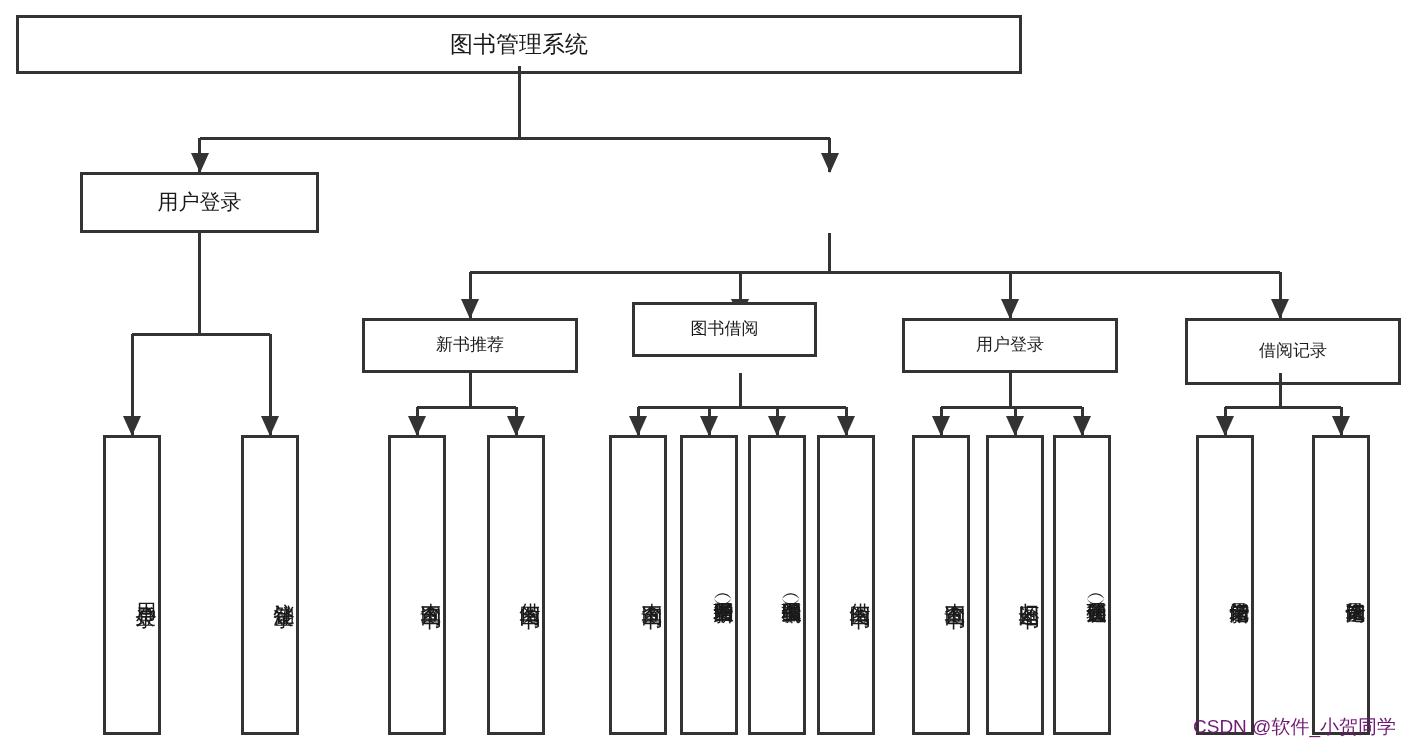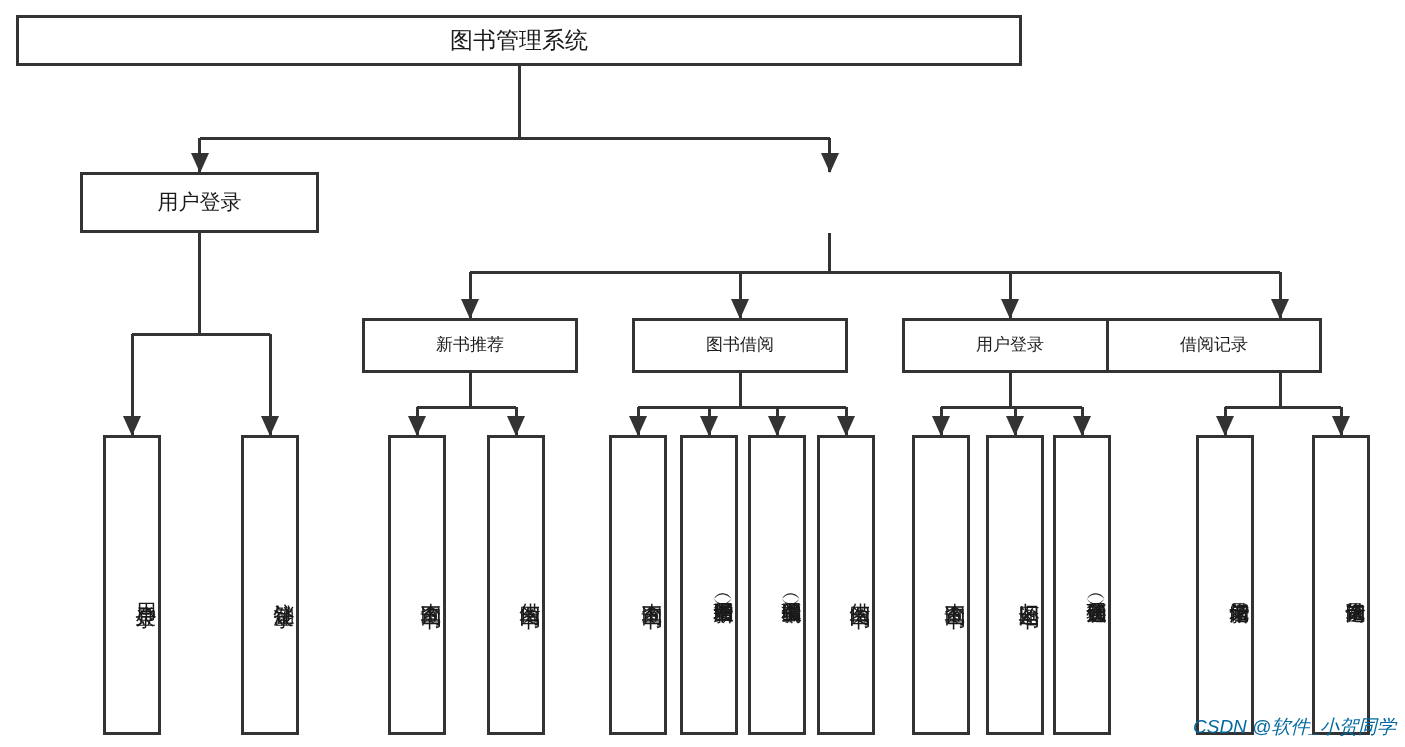--- a/index.html
+++ b/index.html
@@ -72,34 +72,33 @@
     position: absolute;
     width: 0;
     height: 0;
     border-left: 9px solid transparent;
     border-right: 9px solid transparent;
     border-top: 20px solid #333333;
   }
   
   #watermark {
     position: absolute;
-    color: #0369a1;
+    color: #701a75;
     font-size: 19px;
     white-space: nowrap;
     user-select: none;
     font-family: "Liberation Sans", "DejaVu Sans", sans-serif;
-    font-style: italic;
   }
 </style>
 </head>
 <body>
 
 <div id="canvas">
 
-  <div class="node root" id="node-root" style="left: 16px; top: 15px; width: 1006px; height: 51px;">图书管理系统</div>
+  <div class="node root" id="node-root" style="left: 16px; top: 15px; width: 1006px; height: 59px;">图书管理系统</div>
 
   <div class="vline" id="c-root-stem" style="left: 517.5px; top: 66px; height: 72px;"></div>
 
   <div class="hline" id="c-l2-bus" style="left: 199.5px; top: 136.5px; width: 630px;"></div>
 
   <div class="vline" id="c-l2-drop-0" style="left: 198px; top: 138px; height: 34px;"></div>
   <div class="arrow" id="a-l2-0" style="left: 190.5px; top: 153px;"></div>
   <div class="vline" id="c-l2-drop-1" style="left: 828px; top: 138px; height: 34px;"></div>
   <div class="arrow" id="a-l2-1" style="left: 820.5px; top: 153px;"></div>
 
@@ -110,23 +109,23 @@
   <div class="vline" id="c-l3-drop-0" style="left: 468.5px; top: 272px; height: 46px;"></div>
   <div class="arrow" id="a-l3-0" style="left: 461px; top: 299px;"></div>
   <div class="vline" id="c-l3-drop-1" style="left: 738.5px; top: 272px; height: 46px;"></div>
   <div class="arrow" id="a-l3-1" style="left: 731px; top: 299px;"></div>
   <div class="vline" id="c-l3-drop-2" style="left: 1008.5px; top: 272px; height: 46px;"></div>
   <div class="arrow" id="a-l3-2" style="left: 1001px; top: 299px;"></div>
   <div class="vline" id="c-l3-drop-3" style="left: 1278.5px; top: 272px; height: 46px;"></div>
   <div class="arrow" id="a-l3-3" style="left: 1271px; top: 299px;"></div>
 
   <div class="node lvl3" id="node-l3-0" style="left: 362px; top: 318px; width: 216px; height: 55px;">新书推荐</div>
-  <div class="node lvl3" id="node-l3-1" style="left: 632px; top: 318px; width: 216px; height: 55px;">图书借阅</div>
+  <div class="node lvl3" id="node-l3-1" style="left: 632px; top: 302px; width: 185px; height: 55px;">图书借阅</div>
   <div class="node lvl3" id="node-l3-2" style="left: 902px; top: 318px; width: 216px; height: 55px;">用户登录</div>
-  <div class="node lvl3" id="node-l3-3" style="left: 1106px; top: 318px; width: 216px; height: 55px;">借阅记录</div>
+  <div class="node lvl3" id="node-l3-3" style="left: 1185px; top: 318px; width: 216px; height: 67px;">借阅记录</div>
 
   <div id="leaf-connectors">
       <div class="vline" style="left: 198px; top: 233px; height: 101px;"></div>
       <div class="hline" style="left: 132px; top: 332.5px; width: 138px;"></div>
       <div class="vline" style="left: 130.5px; top: 334px; height: 101px;"></div>
       <div class="arrow" style="left: 123px; top: 416px;"></div>
       <div class="vline" style="left: 268.5px; top: 334px; height: 101px;"></div>
       <div class="arrow" style="left: 261px; top: 416px;"></div>
       <div class="vline" style="left: 468.5px; top: 373px; height: 34px;"></div>
       <div class="hline" style="left: 417px; top: 405.5px; width: 99px;"></div>

